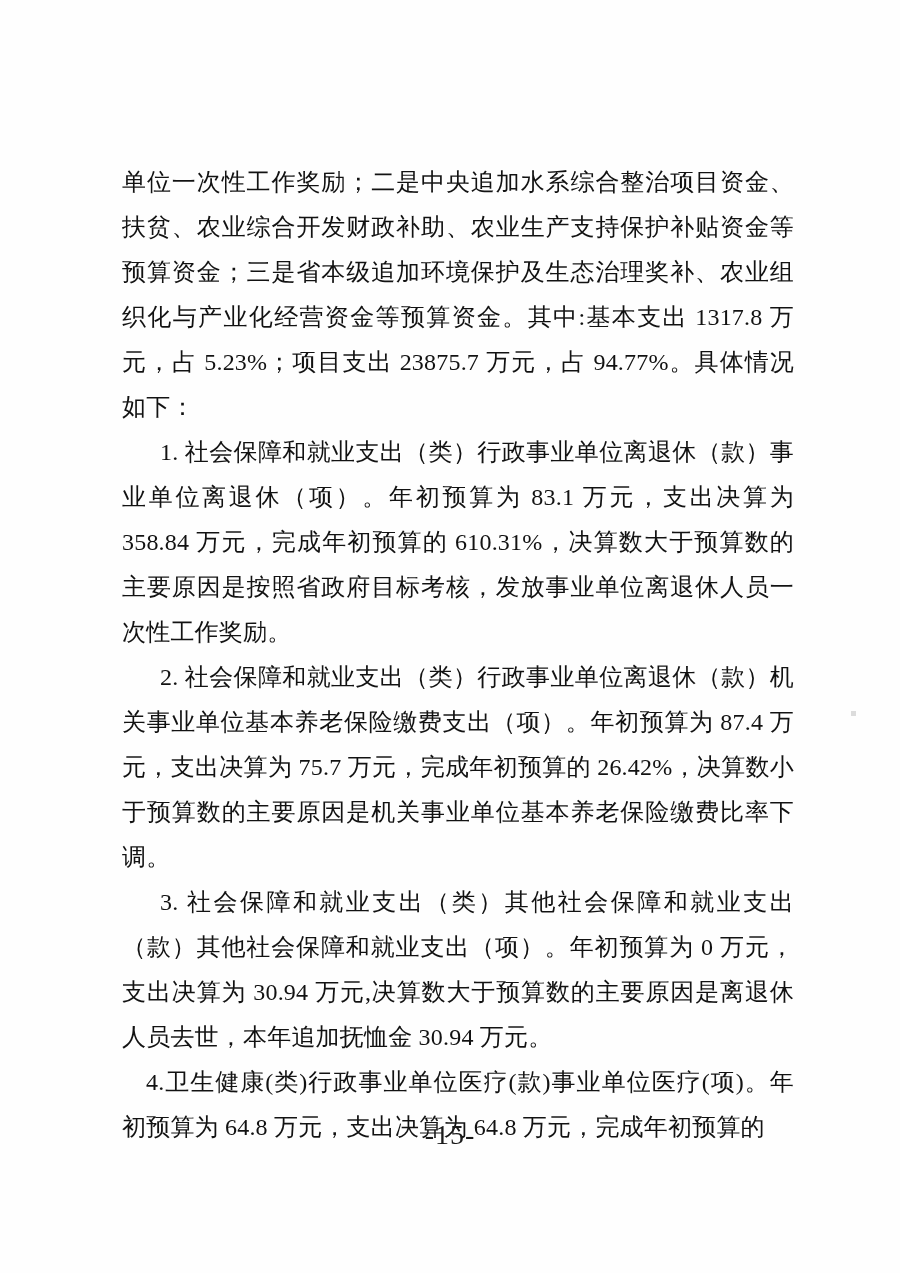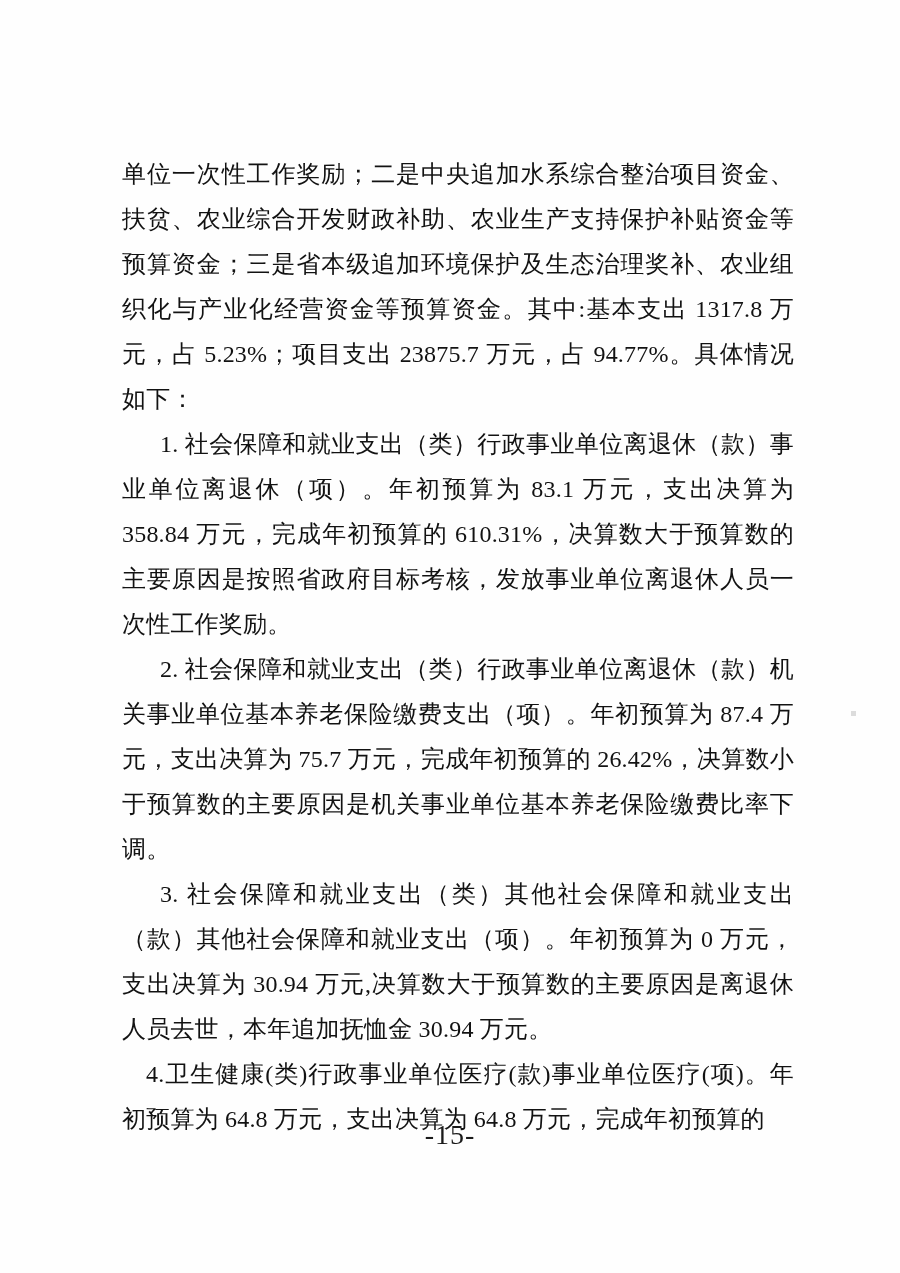--- a/index.html
+++ b/index.html
@@ -12,21 +12,21 @@
     width: 900px;
     height: 1273px;
     background: #fefefe;
     overflow: hidden;
     font-family: "Liberation Serif", "DejaVu Serif", serif;
     color: #121212;
   }
   .body-text {
     position: absolute;
     left: 122px;
-    top: 152px;
+    top: 160px;
     width: 672px;
   }
   .para {
     margin: 0;
     font-size: 24px;
     line-height: 45px;
     text-align: justify;
     text-justify: inter-ideograph;
     letter-spacing: 0.2px;
   }

